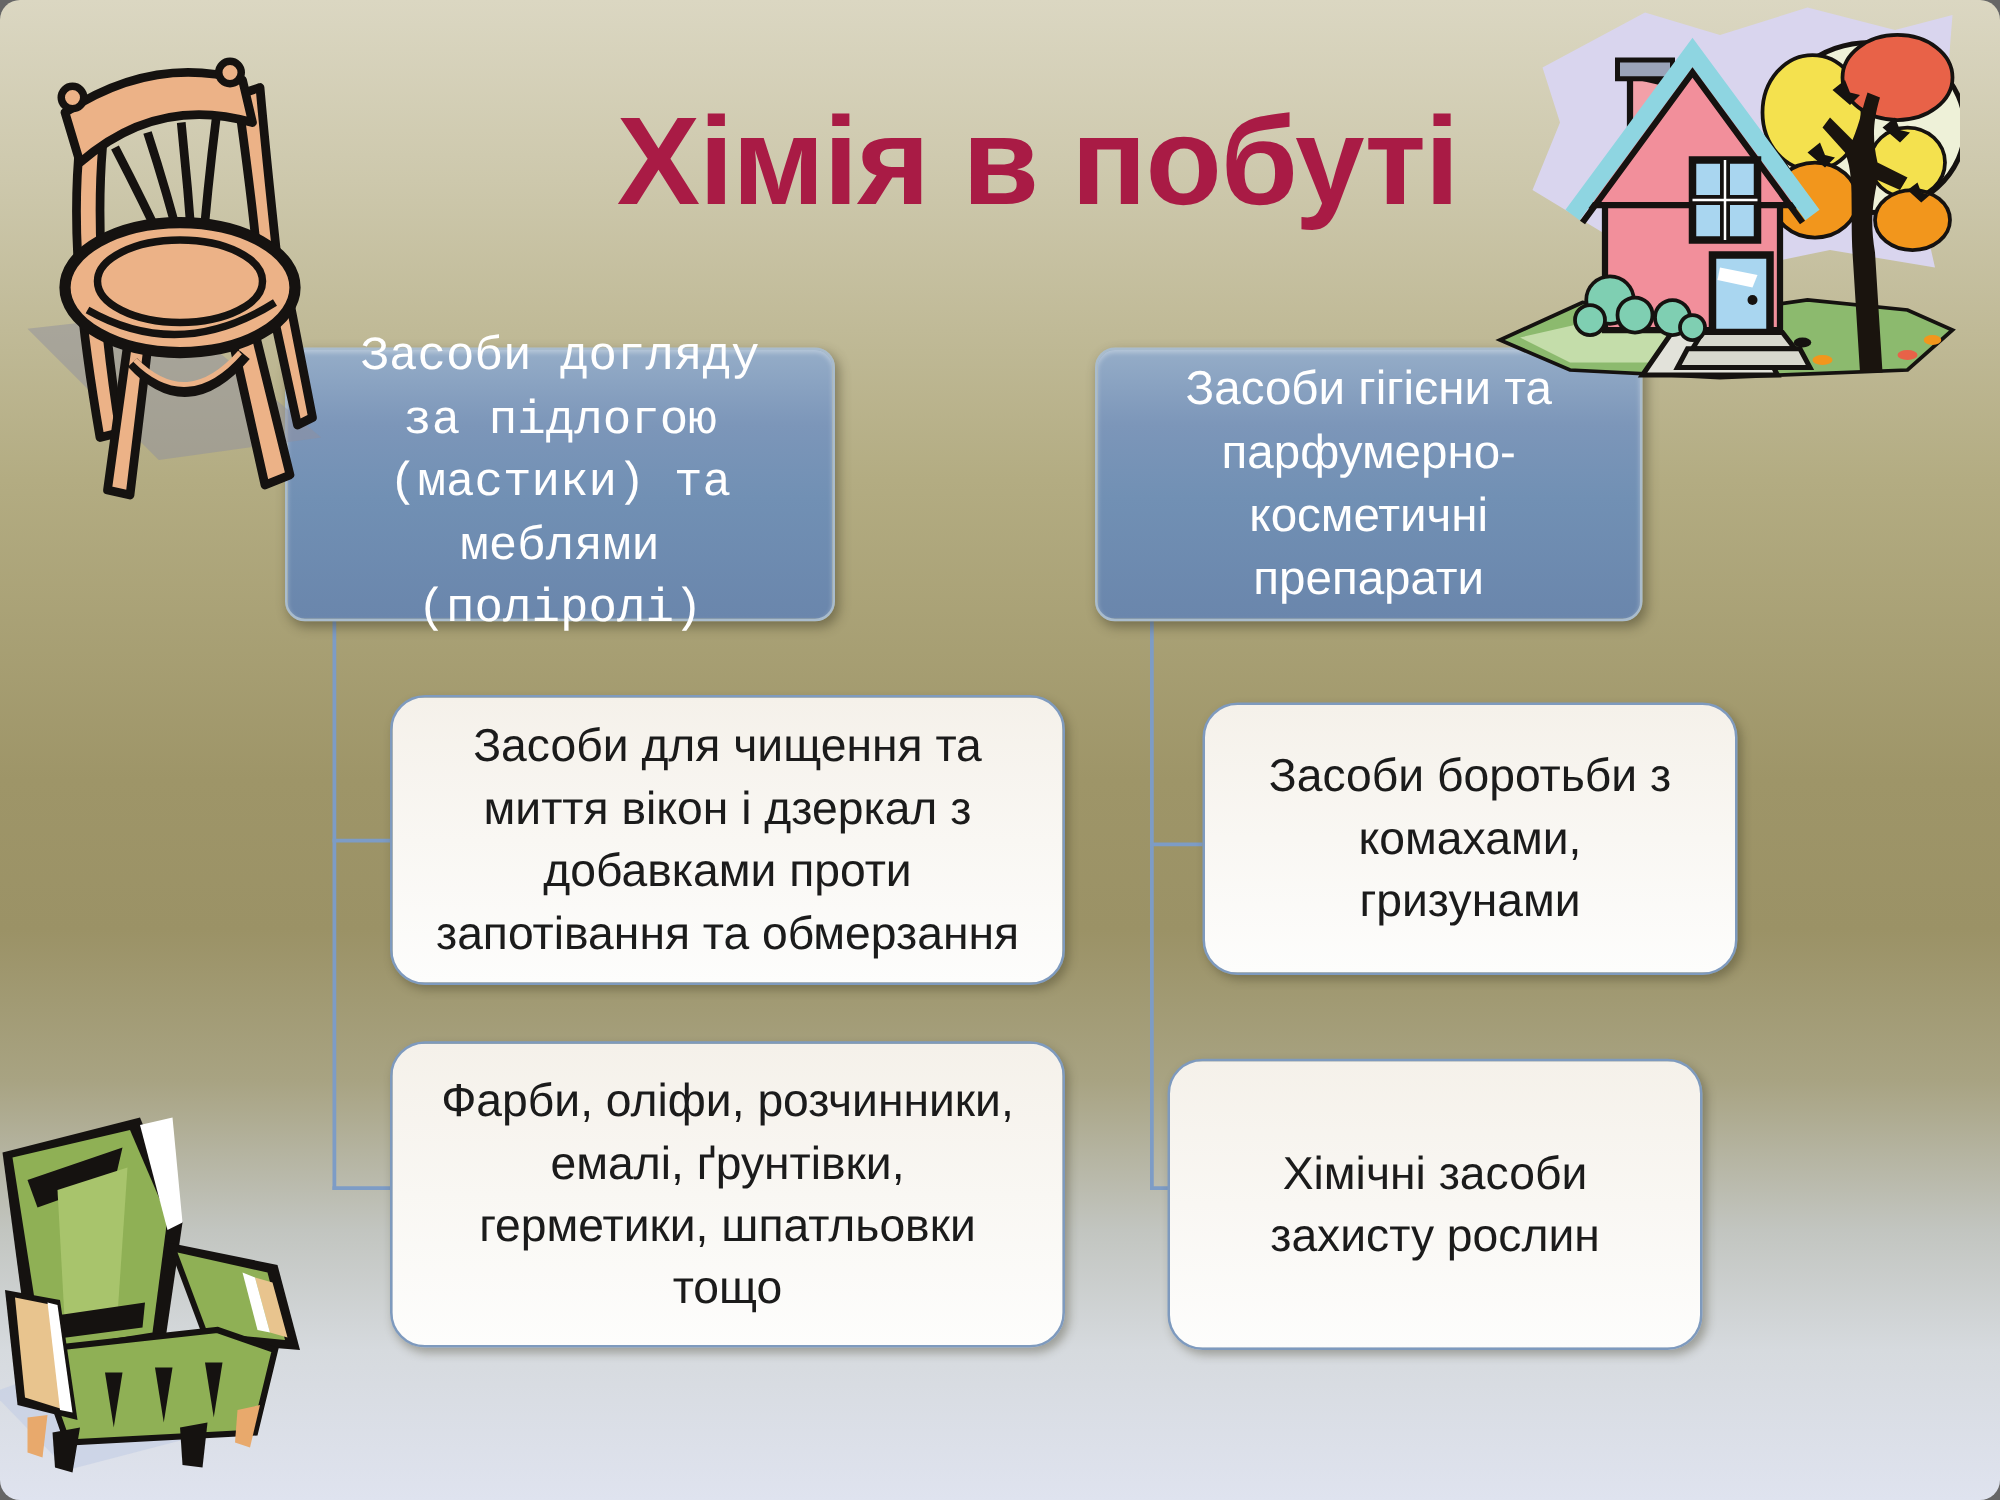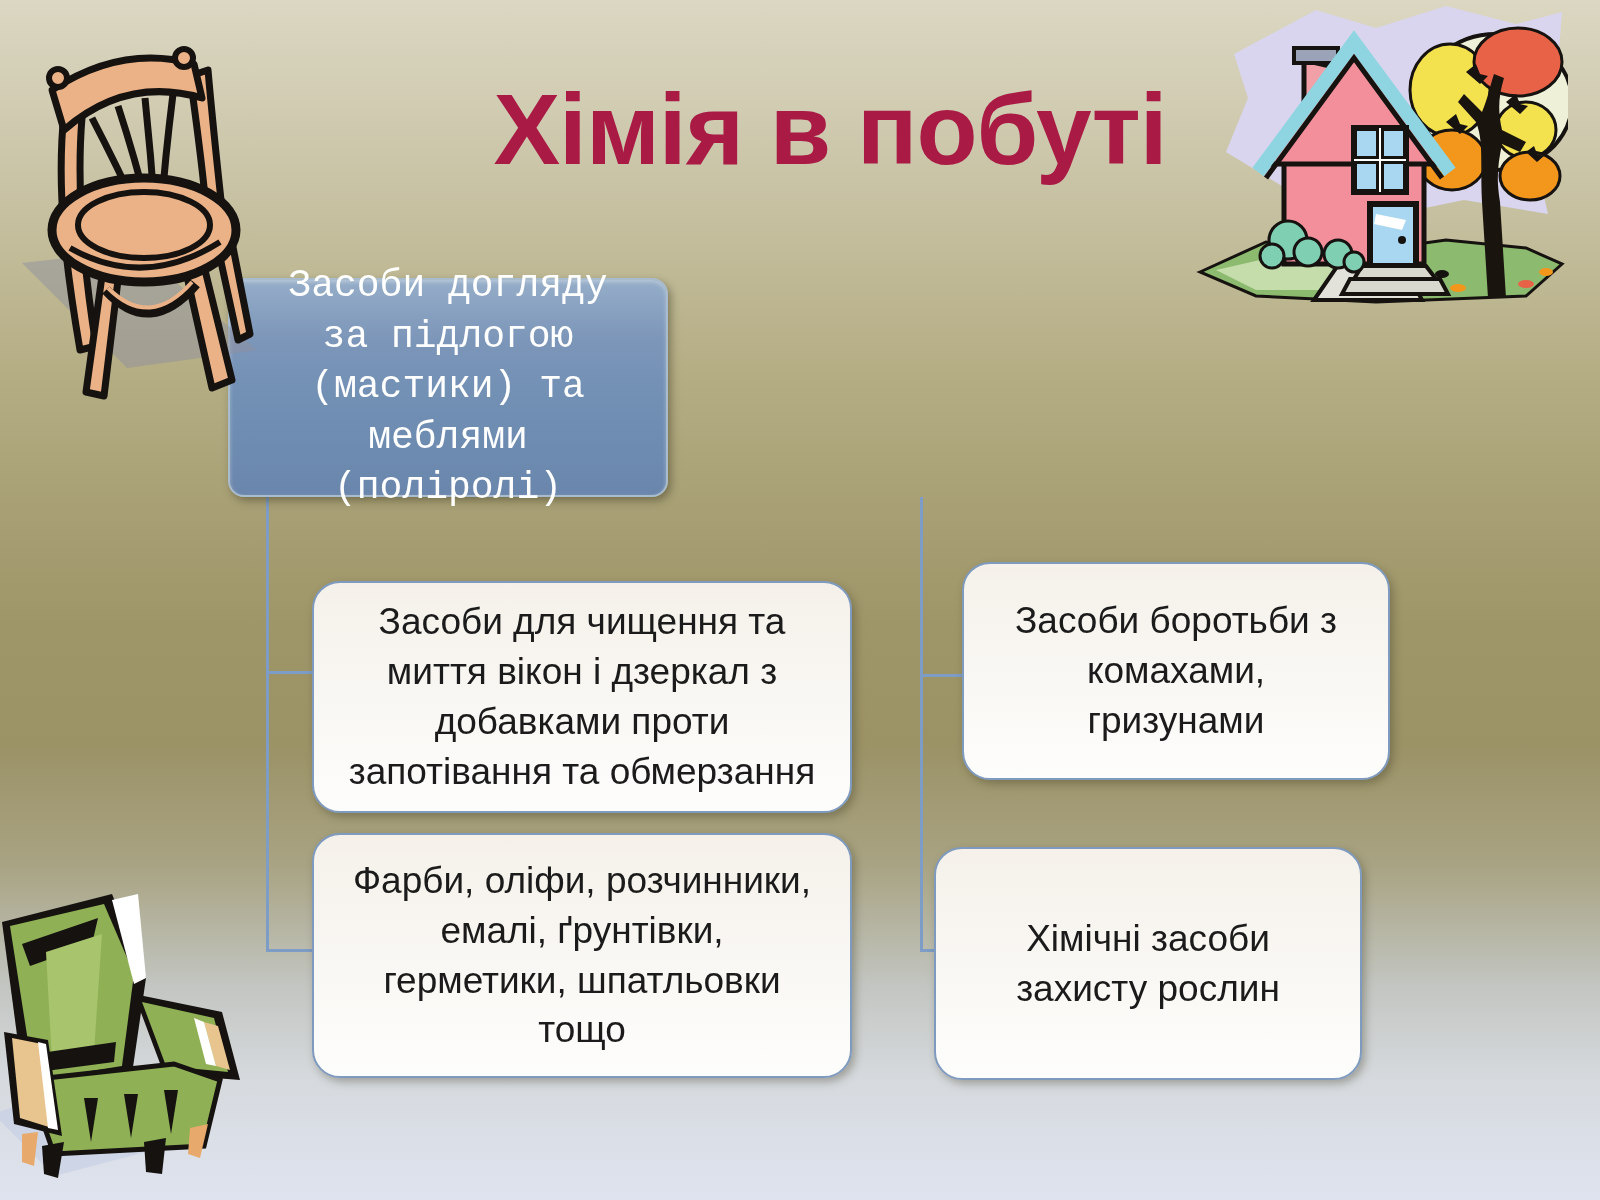--- a/index.html
+++ b/index.html
@@ -4,20 +4,21 @@
 <style>
   html,body{margin:0;padding:0;background:#666;}
   .slide{
     position:relative;
     width:1600px;height:1200px;
     overflow:hidden;
     font-family:"Liberation Sans", sans-serif;
     background:linear-gradient(180deg,
       #dbd7c2 0%, #cdc8ac 12%, #b3ac82 32%, #9e9568 52%,
       #9b9266 62%, #a8a382 72%, #c2c5c0 82%, #d6dade 90%, #dfe3ef 100%);
+    border-radius:16px;
   }
   .title{
     position:absolute;top:72px;left:0;width:100%;
     text-align:center;
     transform:translateX(30px);
     font-size:100px;font-weight:bold;letter-spacing:-1px;
     color:#a91b45;
   }
   .node{
     position:absolute;
@@ -36,21 +37,21 @@
   .child-box{
     background:linear-gradient(180deg,#f5f1ea 0%,#f9f7f3 50%,#fdfdfc 100%);
     border:2px solid #7e9abe;
     border-radius:28px;
     box-shadow:3px 4px 8px rgba(55,52,30,.35);
     color:#1b1b1b;
     font-size:37px;line-height:1.35;
   }
   .hb-left  {left:228px;top:278px;width:440px;height:219px;padding:0 25px;font-family:Liberation Mono, monospace;}
   .hb-right {left:876px;top:278px;width:438px;height:219px;padding:0 25px;}
-  .cb-l1 {left:312px;top:556px;width:540px;height:232px;padding:0 33px;margin-top:25px;}
+  .cb-l1 {left:312px;top:556px;width:540px;height:232px;padding:0 33px;}
   .cb-l2 {left:312px;top:833px;width:540px;height:245px;padding:0 33px;}
   .cb-r1 {left:962px;top:562px;width:428px;height:218px;padding:0 48px;text-align:center;}
   .cb-r2 {left:934px;top:847px;width:428px;height:233px;padding:16px 48px;}
   .conn{position:absolute;background:#7d9cc6;}
   .cv-l{left:266px;top:497px;width:3px;height:455px;}
   .ch-l1{left:266px;top:671px;width:46px;height:3px;}
   .ch-l2{left:266px;top:949px;width:46px;height:3px;}
   .cv-r{left:920px;top:497px;width:3px;height:455px;}
   .ch-r1{left:920px;top:674px;width:42px;height:3px;}
   .ch-r2{left:920px;top:949px;width:42px;height:3px;}
@@ -67,20 +68,21 @@
   <div class="title">Хімія в побуті</div>
 
   <div class="conn cv-l"></div>
   <div class="conn ch-l1"></div>
   <div class="conn ch-l2"></div>
   <div class="conn cv-r"></div>
   <div class="conn ch-r1"></div>
   <div class="conn ch-r2"></div>
 
   <div class="node header-box hb-left">Засоби догляду за підлогою (мастики) та меблями (поліролі)</div>
+  <div class="node header-box hb-right">Засоби гігієни та парфумерно-косметичні препарати</div>
   <div class="node child-box cb-l1">Засоби для чищення та миття вікон і дзеркал з добавками проти запотівання та обмерзання</div>
   <div class="node child-box cb-l2">Фарби, оліфи, розчинники, емалі, ґрунтівки, герметики, шпатльовки тощо</div>
   <div class="node child-box cb-r1">Засоби боротьби з комахами, гризунами</div>
   <div class="node child-box cb-r2">Хімічні засоби захисту рослин</div>
 
   <svg class="clip clip-chair" width="240" height="385" viewBox="0 0 240 385">
     <polygon points="0,245 115,232 235,332 105,350" fill="#8f8f9e" opacity="0.5"></polygon>
     <path d="M196,230 L216,322 228,316 210,224 Z" fill="#ecb287" stroke="#151210" stroke-width="7" stroke-linejoin="round"></path>
     <path d="M42,95 C34,170 44,250 58,332 L74,328 C62,252 54,172 60,100 Z" fill="#ecb287" stroke="#151210" stroke-width="7" stroke-linejoin="round"></path>
     <path d="M168,58 C178,130 184,180 186,215 L202,210 C198,172 192,120 186,52 Z" fill="#ecb287" stroke="#151210" stroke-width="7" stroke-linejoin="round"></path>

